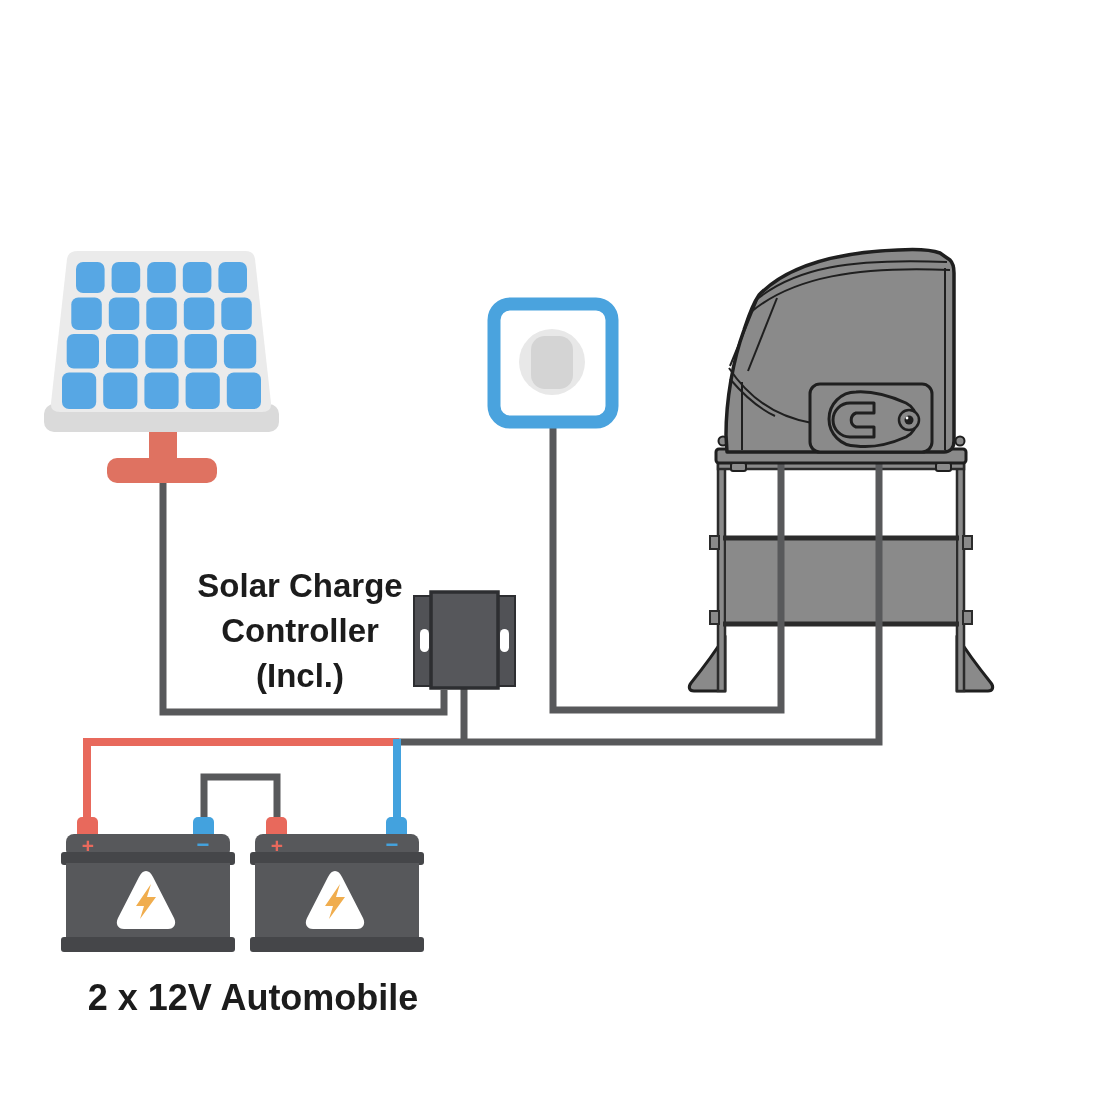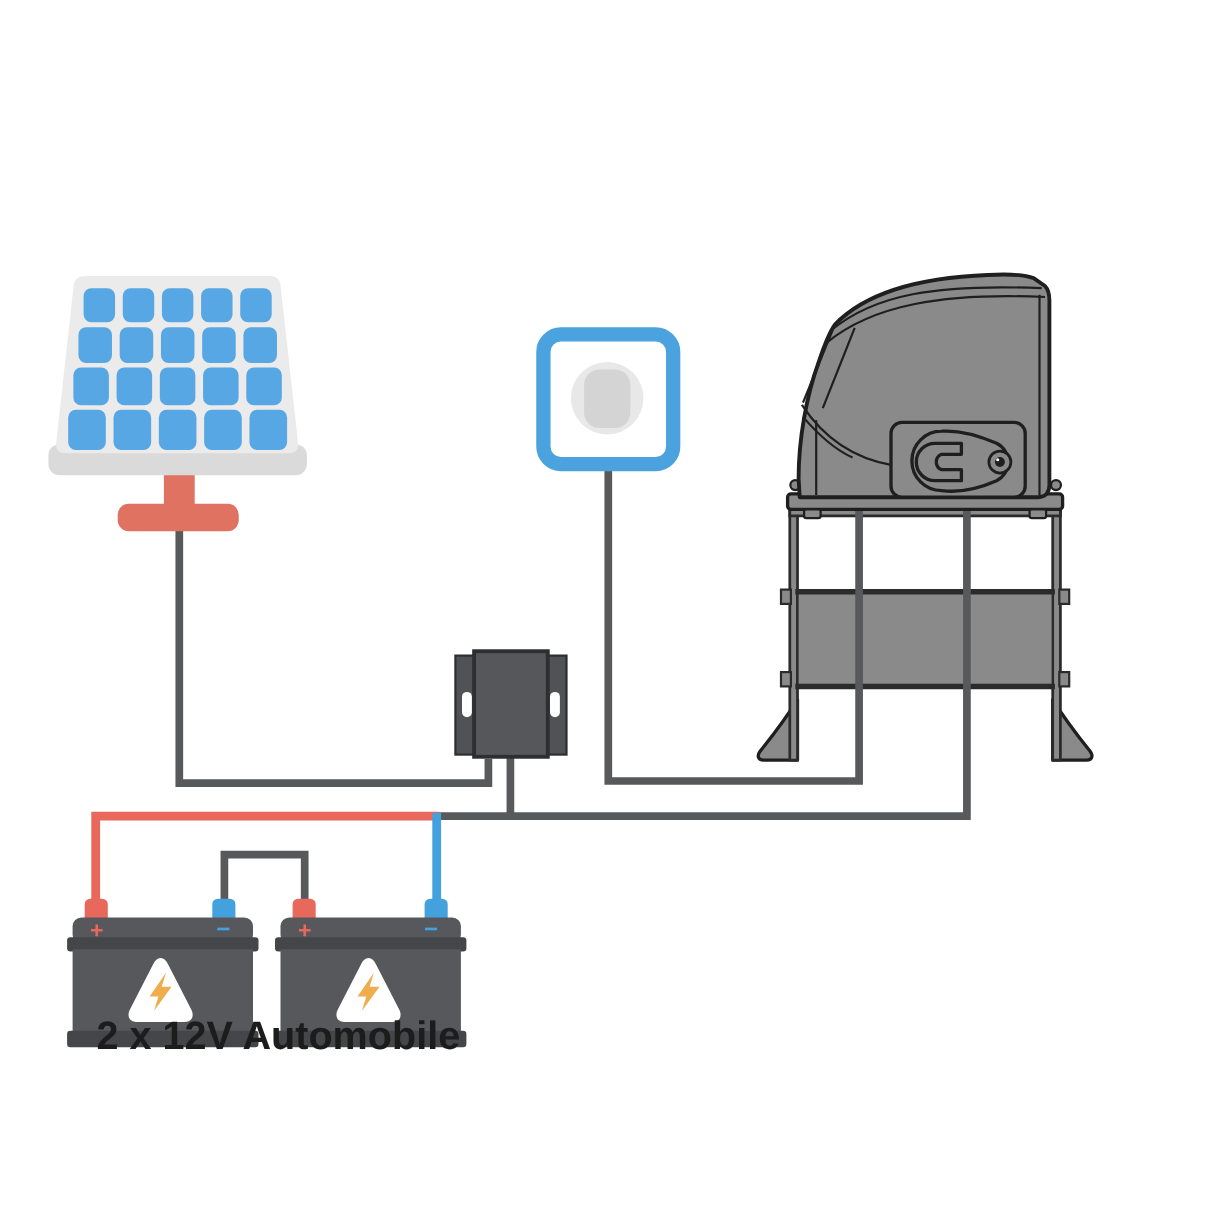--- a/index.html
+++ b/index.html
@@ -15,21 +15,21 @@
     position:absolute;
     text-align:center;
     color:#1c1c1c;
     font-weight:600;
   }
   .label-controller{
     left:140px;top:563px;width:320px;
     font-size:33px;line-height:45px;
   }
   .label-batteries{
-    left:28px;top:920px;width:450px;
+    left:28px;top:976px;width:450px;
     font-size:36px;line-height:43px;
   }
 </style>
 </head>
 <body>
 
 <div class="canvas">
 
 <svg width="1100" height="1100" viewBox="0 0 1100 1100">
 
@@ -160,19 +160,22 @@
     <rect x="250" y="852" width="174" height="13" rx="3" fill="#454649"></rect>
     <rect x="255" y="863" width="164" height="78" fill="#57585b"></rect>
     <rect x="250" y="937" width="174" height="15" rx="3" fill="#454649"></rect>
     <path d="M 335 871 C 338 871 340 873 342 877 L 363 918 C 366 924 363 929 357 929 L 313 929 C 307 929 304 924 307 918 L 328 877 C 330 873 332 871 335 871 Z" fill="#ffffff"></path>
     <path d="M 340 884 L 325 906 L 333 906 L 329 919 L 345 897 L 336 897 Z" fill="#f0ad4e"></path>
   </g>
 
 </svg>
 
 <div class="diagram-label label-controller">
+  <div>Solar Charge</div>
+  <div>Controller</div>
+  <div>(Incl.)</div>
 </div>
 
 <div class="diagram-label label-batteries">
   <div>2 x 12V Automobile</div>
 </div>
 
 </div>
 
 </body></html>

